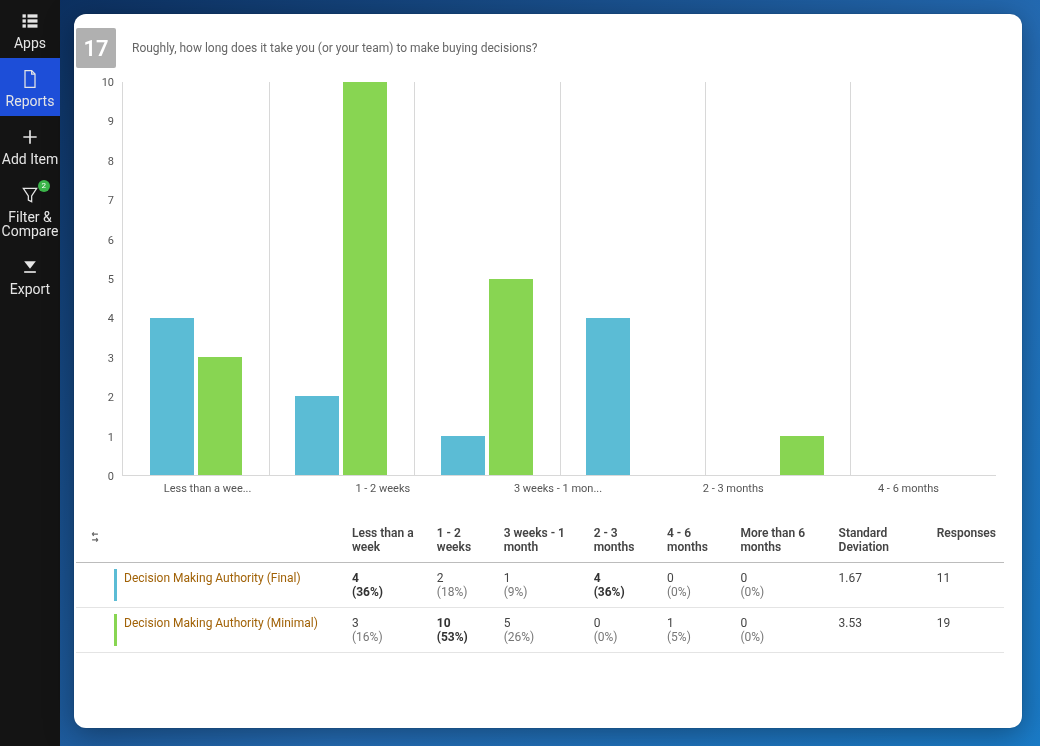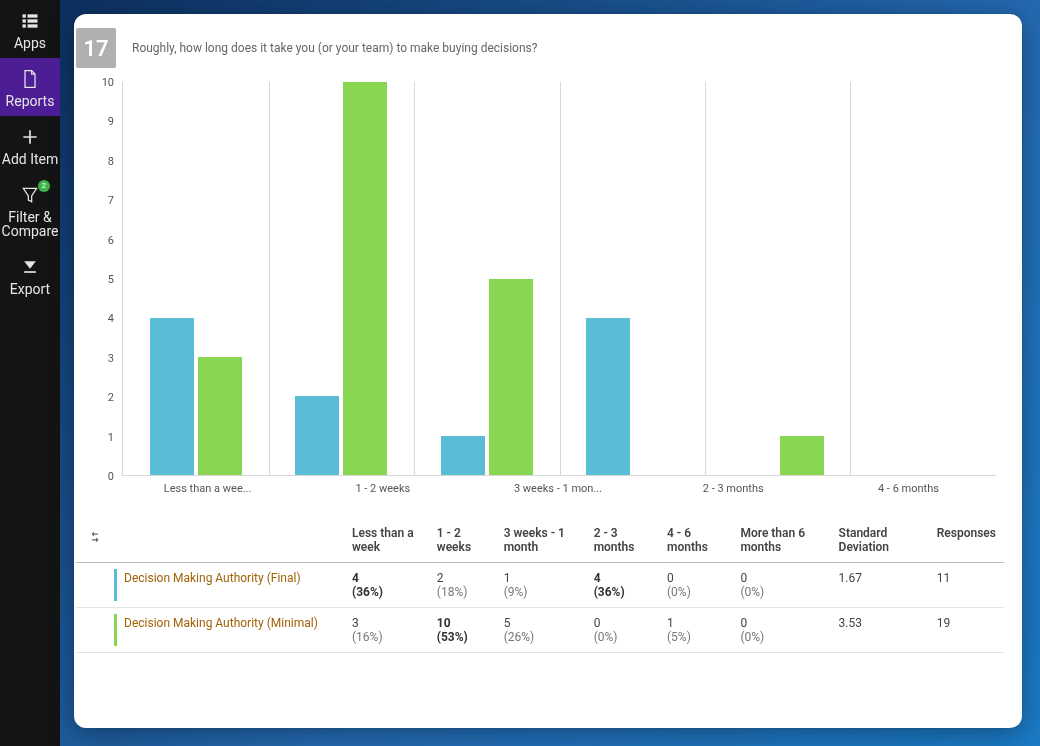--- a/index.html
+++ b/index.html
@@ -25,21 +25,21 @@
     display: flex;
     flex-direction: column;
     align-items: center;
     justify-content: center;
     padding: 10px 0 8px;
     gap: 4px;
     cursor: pointer;
     position: relative;
   }
   .sidebar-item.active {
-    background: #4c1d95;
+    background: #1d4ed8;
   }
   .sidebar-item .label {
     font-size: 14px;
     line-height: 1;
     color: #e5e5e5;
   }
   .icon {
     width: 22px;
     height: 22px;
     display: flex;

